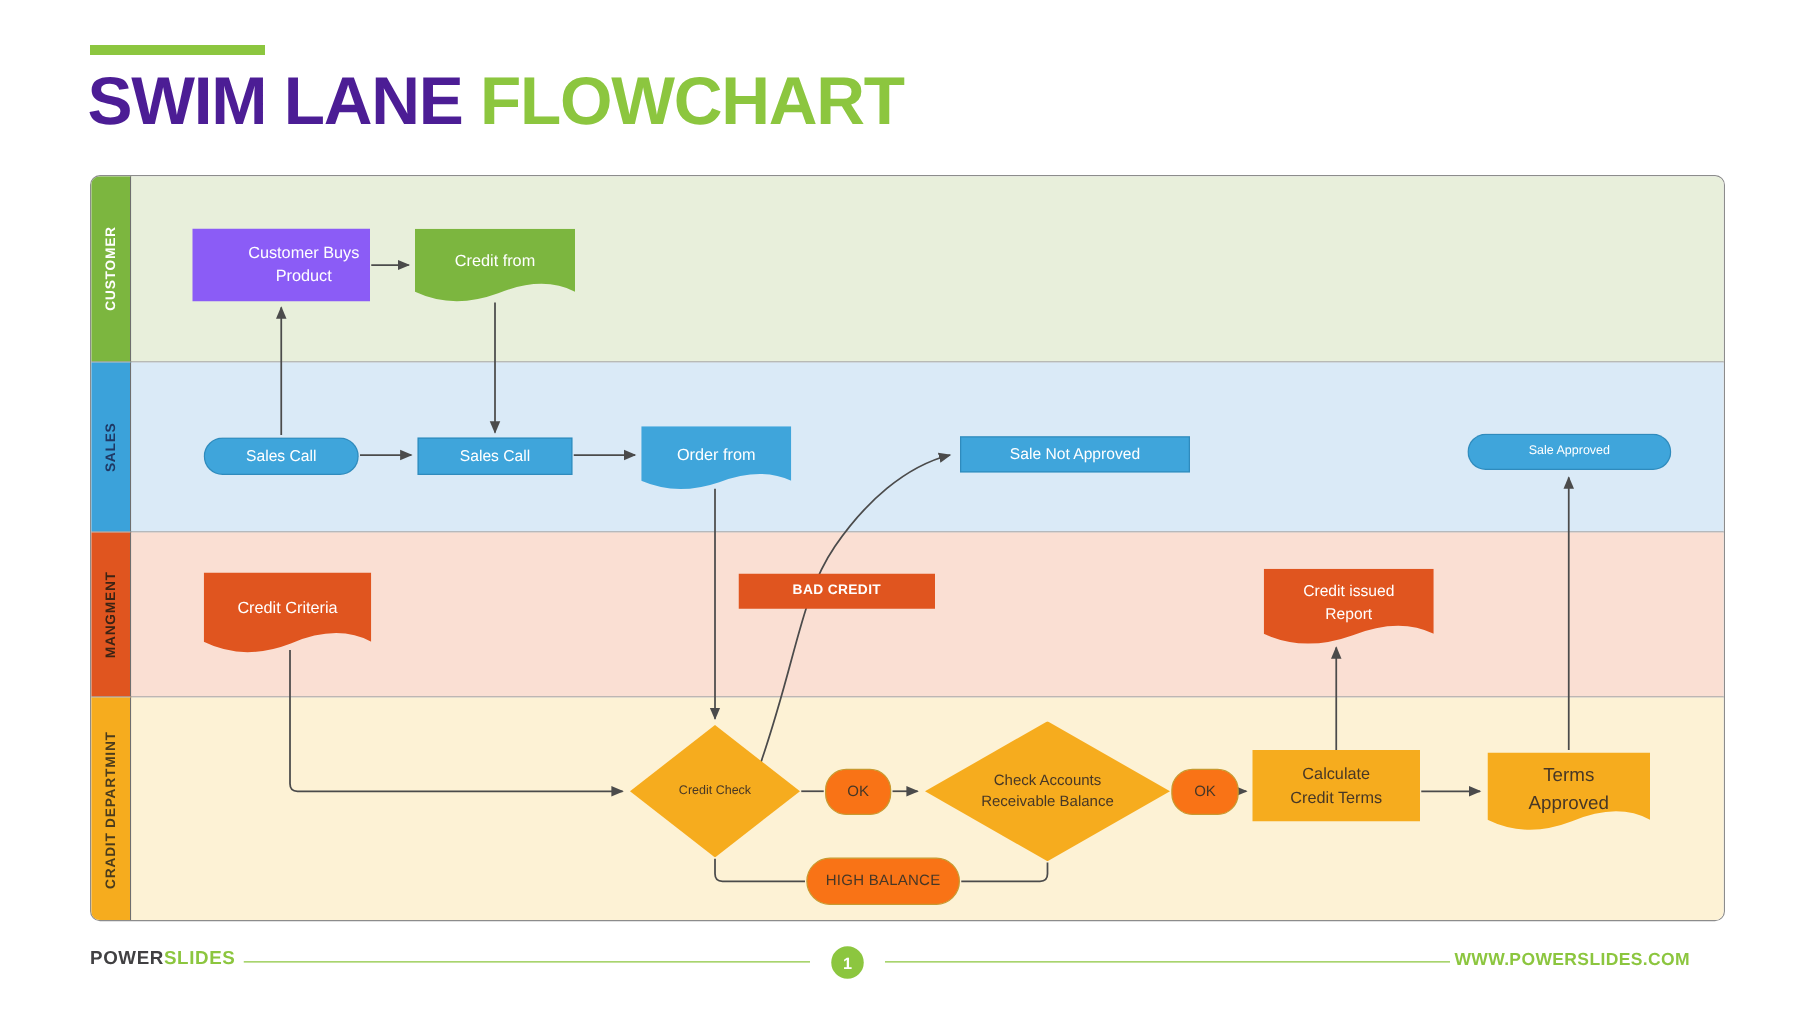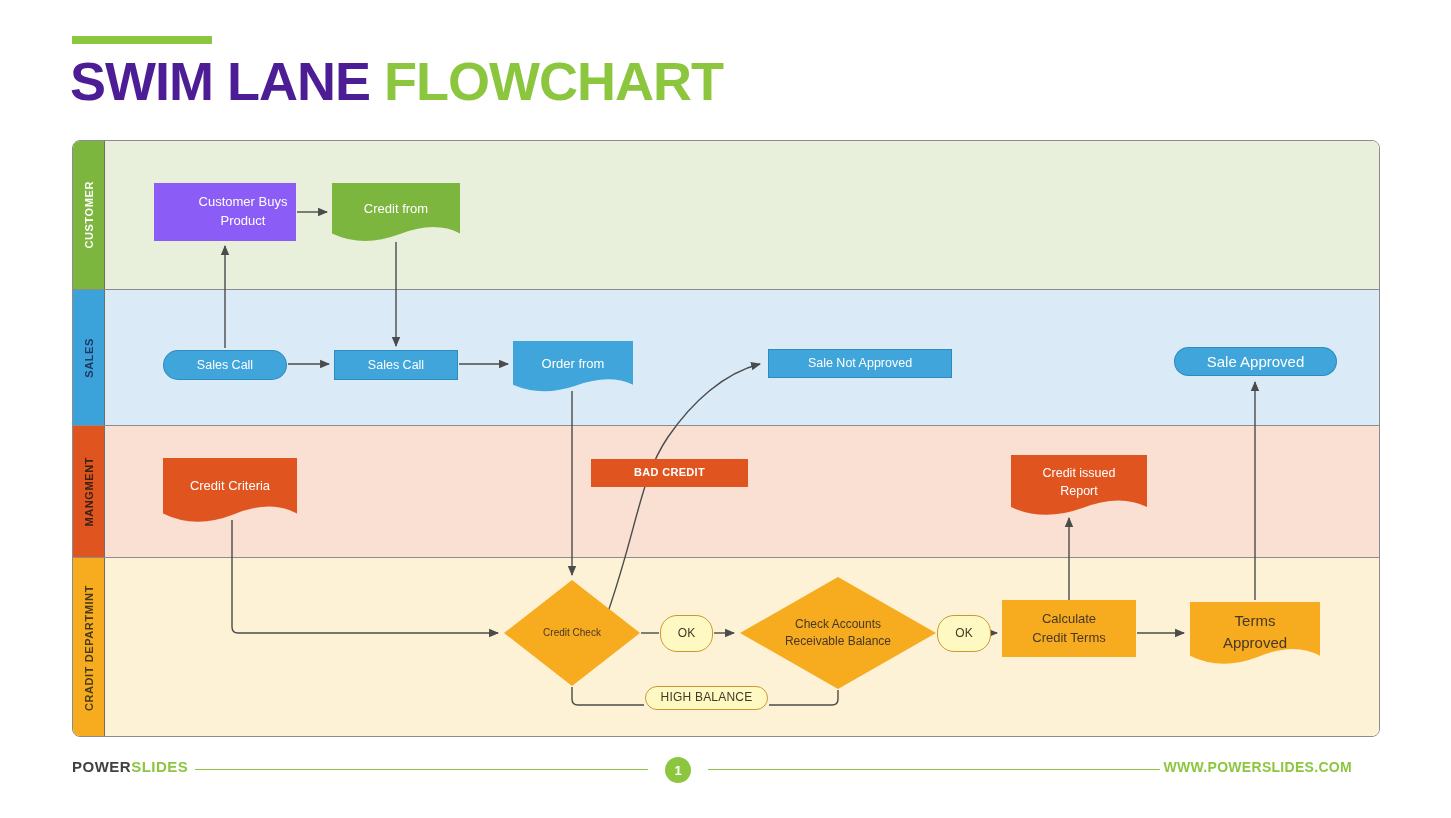--- a/index.html
+++ b/index.html
@@ -32,21 +32,21 @@
 
   
   .node{position:absolute;z-index:10;display:flex;align-items:center;justify-content:center;
         text-align:center;box-sizing:border-box;}
   .nlabel{display:block;position:relative;z-index:2;line-height:1.45;}
   .fill-green{background:#8b5cf6;padding-left:36px;} .fill-blue{background:#3FA5DB;border:1px solid rgba(10,80,120,0.30);}
   .fill-red{background:#E0551F;} .fill-amber{background:#F6AC1E;}
   .txt-white{color:#FFFFFF;} .txt-dark{color:#473726;}
   .stadium{border-radius:999px;}
   .diamond{clip-path:polygon(50% 0%, 100% 50%, 50% 100%, 0% 50%);}
-  .pill-outline{background:#fef9c3;border:1.5px solid #C9992F;border-radius:17px;color:#473726;}
+  .pill-outline{background:#f97316;border:1.5px solid #C9992F;border-radius:17px;color:#473726;}
   .doc{background:transparent !important;border:none !important;}
   .docshape{position:absolute;left:0;top:0;width:100%;height:100%;z-index:1;}
   .doc.c-green .docshape path{fill:#7CB63F;} .doc.c-blue .docshape path{fill:#3FA5DB;}
   .doc.c-red .docshape path{fill:#E0551F;} .doc.c-amber .docshape path{fill:#F6AC1E;}
 
   
   .footer-brand{position:absolute;left:72px;top:758px;font-size:15px;font-weight:bold;letter-spacing:0.5px;}
   .footer-brand .b-dark{color:#414042;} .footer-brand .b-green{color:#8CC63F;}
   .footer-line{position:absolute;top:769px;height:0;border-top:1.5px solid #8CC63F;z-index:1;}
   .footer-line.left{left:195px;width:453px;}
@@ -135,21 +135,21 @@
   <div class="node doc c-blue" style="left:513px;top:341px;width:120px;height:52px;padding-bottom:6px;">
     <svg class="docshape" viewBox="0 0 100 100" preserveAspectRatio="none">
         <path d="M0,0 H100 V84 Q80,62 52,86 Q24,108 0,84 Z"></path>
       </svg>
     <span class="nlabel txt-white" style="font-size:13px;">Order from</span>
   </div>
   <div class="node fill-blue" style="left:768px;top:349px;width:184px;height:29px;">
     <span class="nlabel txt-white" style="font-size:12.5px;">Sale Not Approved</span>
   </div>
   <div class="node stadium fill-blue" style="left:1174px;top:347px;width:163px;height:29px;">
-    <span class="nlabel txt-white" style="font-size:15px;">Sale Approved</span>
+    <span class="nlabel txt-white" style="font-size:10px;">Sale Approved</span>
   </div>
 
   <div class="node doc c-red" style="left:163px;top:458px;width:134px;height:66px;padding-bottom:10px;">
     <svg class="docshape" viewBox="0 0 100 100" preserveAspectRatio="none">
         <path d="M0,0 H100 V84 Q80,62 52,86 Q24,108 0,84 Z"></path>
       </svg>
     <span class="nlabel txt-white" style="font-size:13px;">Credit Criteria</span>
   </div>
   <div class="node fill-red" style="left:591px;top:459px;width:157px;height:28px;">
     <span class="nlabel txt-white" style="font-size:11px;font-weight:bold;letter-spacing:0.3px;">BAD CREDIT</span>
@@ -175,21 +175,21 @@
   </div>
   <div class="node fill-amber" style="left:1002px;top:600px;width:134px;height:57px;">
     <span class="nlabel txt-dark" style="font-size:13px;width:90px;">Calculate Credit Terms</span>
   </div>
   <div class="node doc c-amber" style="left:1190px;top:602px;width:130px;height:64px;padding-bottom:4px;">
     <svg class="docshape" viewBox="0 0 100 100" preserveAspectRatio="none">
         <path d="M0,0 H100 V84 Q80,62 52,86 Q24,108 0,84 Z"></path>
       </svg>
     <span class="nlabel txt-dark" style="font-size:15px;width:86px;">Terms Approved</span>
   </div>
-  <div class="node pill-outline" style="left:645px;top:686px;width:123px;height:24px;border-radius:19px;">
+  <div class="node pill-outline" style="left:645px;top:686px;width:123px;height:38px;border-radius:19px;">
     <span class="nlabel" style="font-size:12px;letter-spacing:0.2px;">HIGH BALANCE</span>
   </div>
 
   <div class="footer-brand"><span class="b-dark">POWER</span><span class="b-green">SLIDES</span></div>
   <div class="footer-line left"></div>
   <div class="page-badge">
       <span>1</span>
     </div>
   <div class="footer-line right"></div>
   <div class="footer-site">WWW.POWERSLIDES.COM</div>

